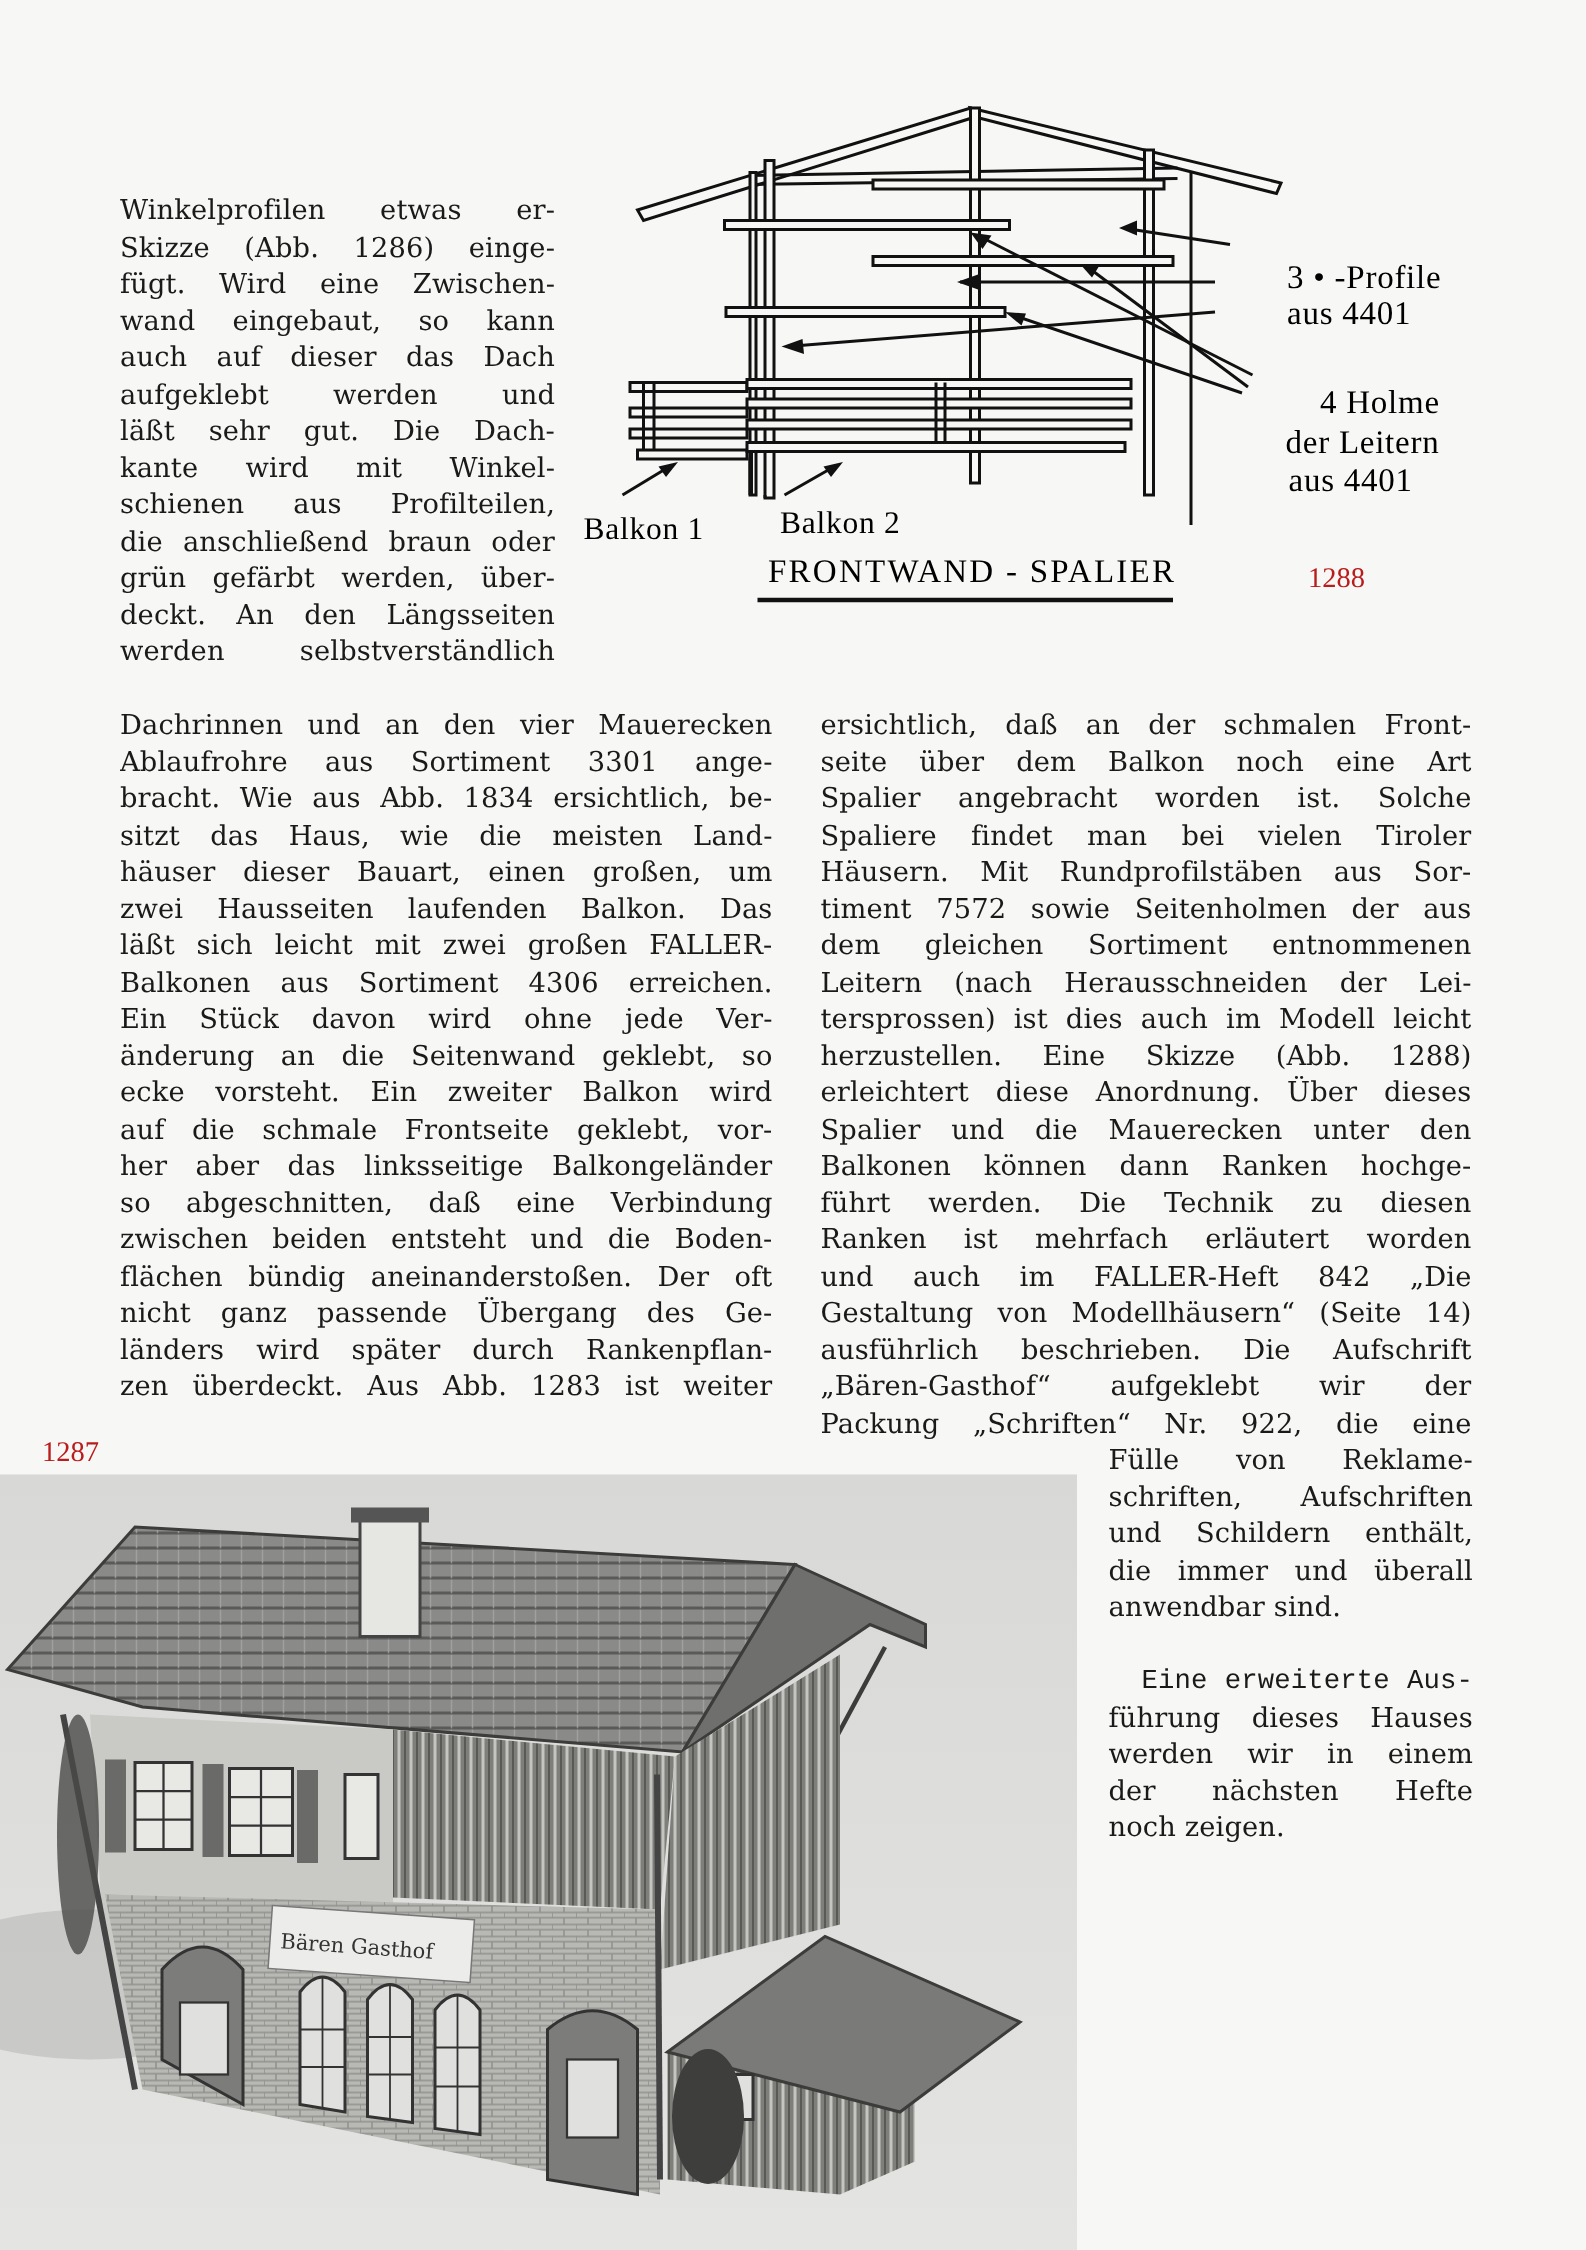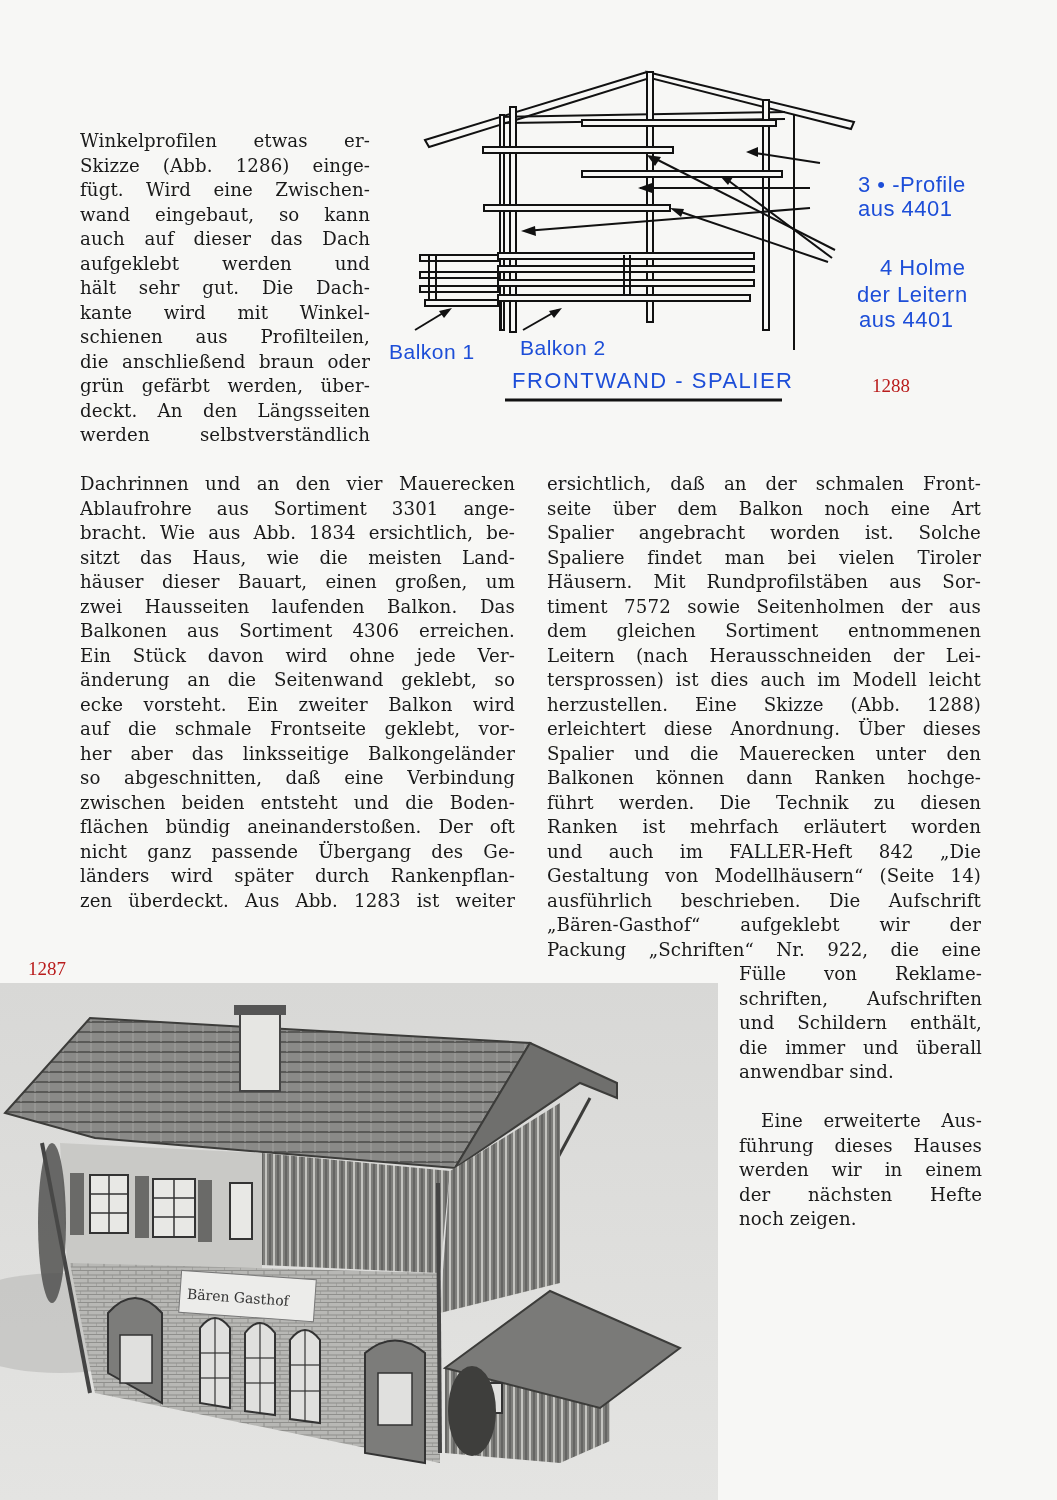--- a/index.html
+++ b/index.html
@@ -1,23 +1,23 @@
 <!DOCTYPE html>
 <html><head>
 <meta charset="utf-8">
 <style>
   html, body { margin:0; padding:0; }
   body { width:1057px; height:1500px; background:#f7f7f5; position:relative; overflow:hidden; color:#1a1a1a; }
   .col { position:absolute; font-family:"DejaVu Serif","Liberation Serif",serif; font-size:18.2px; line-height:24.5px; letter-spacing:0.1px;margin-top:40px; }
   .col .ln { display:block; white-space:nowrap; text-align:justify; text-align-last:justify; height:24.5px; overflow:hidden; }
   .col .ln.last { text-align-last:left; }
   .col .gap { display:block; height:24.5px; }
-  .col .indent { padding-left:22px; }
+  .col .indent { padding-left:22px;font-family:Liberation Mono, monospace; }
   #sketch { position:absolute; left:380px; top:60px; width:640px; height:350px; }
-  .sk-label { position:absolute; font-family:Liberation Sans, sans-serif; font-size:21px; color:#1d4ed8; white-space:nowrap; letter-spacing:0.5px; }
+  .sk-label { position:absolute; font-family:Liberation Serif, serif; font-size:21px; color:#000000; white-space:nowrap; letter-spacing:0.5px; }
   .fignum { position:absolute; font-family:"Liberation Serif","DejaVu Serif",serif; font-size:19px; color:#b91c1c; }
   #photo { position:absolute; left:0; top:983px; width:718px; height:517px; background:#d9d9d7; overflow:hidden; }
 </style>
 </head>
 <body>
 
 <div id="sketch">
   <svg width="640" height="350" viewBox="0 0 640 350" style="position:absolute;left:0;top:0">
     <g stroke="#111" stroke-width="2" fill="none">
 
@@ -86,36 +86,37 @@
 </div>
 <span class="fignum" style="left:872px;top:375px">1288</span>
 
 <div class="col" style="left:80px;top:89px;width:290px">
   <span class="ln">Winkelprofilen etwas er-</span>
   <span class="ln">Skizze (Abb. 1286) einge-</span>
   <span class="ln">fügt. Wird eine Zwischen-</span>
   <span class="ln">wand eingebaut, so kann</span>
   <span class="ln">auch auf dieser das Dach</span>
   <span class="ln">aufgeklebt werden und</span>
-  <span class="ln">hält sehr gut. Die Dach-</span>
+  <span class="ln">läßt sehr gut. Die Dach-</span>
   <span class="ln">kante wird mit Winkel-</span>
   <span class="ln">schienen aus Profilteilen,</span>
   <span class="ln">die anschließend braun oder</span>
   <span class="ln">grün gefärbt werden, über-</span>
   <span class="ln">deckt. An den Längsseiten</span>
   <span class="ln">werden selbstverständlich</span>
 </div>
 
 <div class="col" style="left:80px;top:432px;width:435px">
   <span class="ln">Dachrinnen und an den vier Mauerecken</span>
   <span class="ln">Ablaufrohre aus Sortiment 3301 ange-</span>
   <span class="ln">bracht. Wie aus Abb. 1834 ersichtlich, be-</span>
   <span class="ln">sitzt das Haus, wie die meisten Land-</span>
   <span class="ln">häuser dieser Bauart, einen großen, um</span>
   <span class="ln">zwei Hausseiten laufenden Balkon. Das</span>
+  <span class="ln">läßt sich leicht mit zwei großen FALLER-</span>
   <span class="ln">Balkonen aus Sortiment 4306 erreichen.</span>
   <span class="ln">Ein Stück davon wird ohne jede Ver-</span>
   <span class="ln">änderung an die Seitenwand geklebt, so</span>
   <span class="ln">ecke vorsteht. Ein zweiter Balkon wird</span>
   <span class="ln">auf die schmale Frontseite geklebt, vor-</span>
   <span class="ln">her aber das linksseitige Balkongeländer</span>
   <span class="ln">so abgeschnitten, daß eine Verbindung</span>
   <span class="ln">zwischen beiden entsteht und die Boden-</span>
   <span class="ln">flächen bündig aneinanderstoßen. Der oft</span>
   <span class="ln">nicht ganz passende Übergang des Ge-</span>

